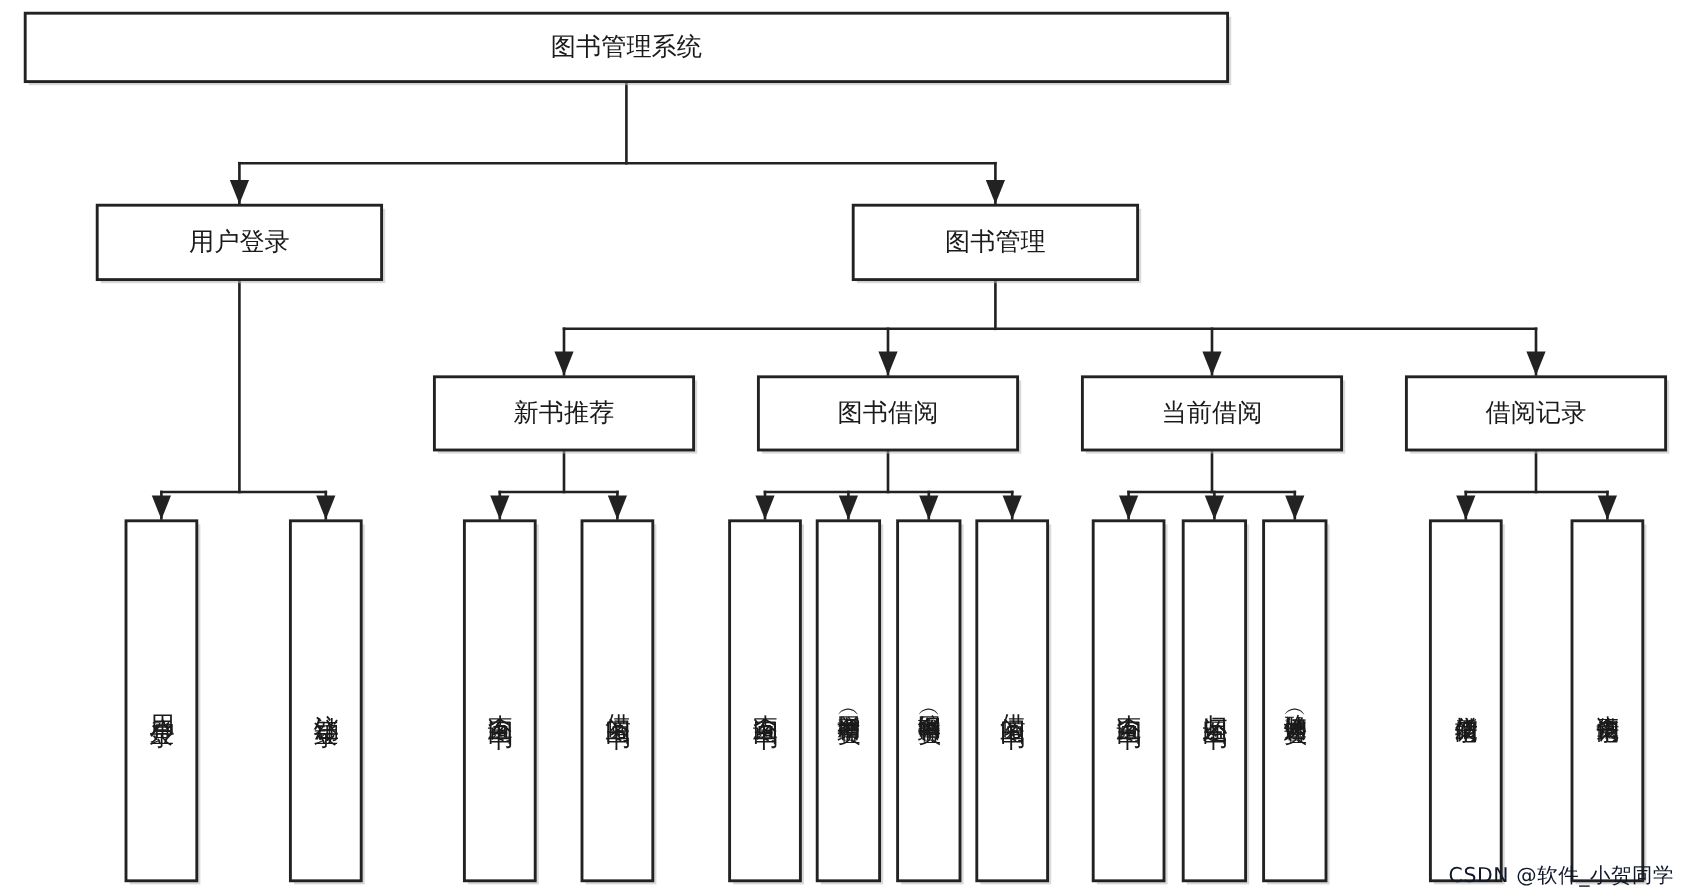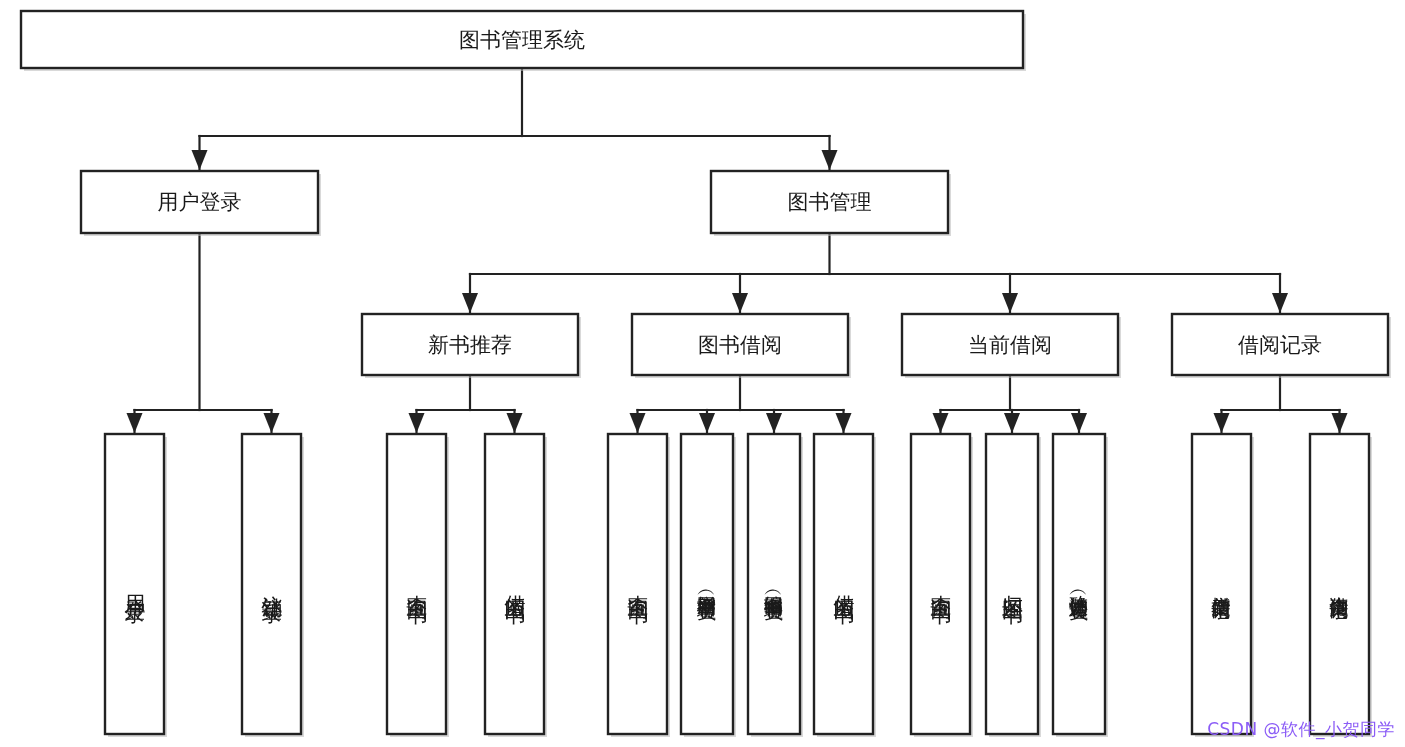--- a/index.html
+++ b/index.html
@@ -69,21 +69,21 @@
     align-items: center;
     justify-content: center;
     pointer-events: none;
   }
   .watermark {
     position: absolute;
     right: 10px;
     bottom: 6px;
     font-family: "DejaVu Sans", "Liberation Sans", sans-serif;
     font-size: 17px;
-    color: #8b5cf6;
+    color: #0f172a;
     white-space: nowrap;
     letter-spacing: 0.5px;
   }
 </style>
 </head>
 <body>
 
 <div id="diagram-root">
 
   <svg id="flow" viewBox="0 0 1405 747">

